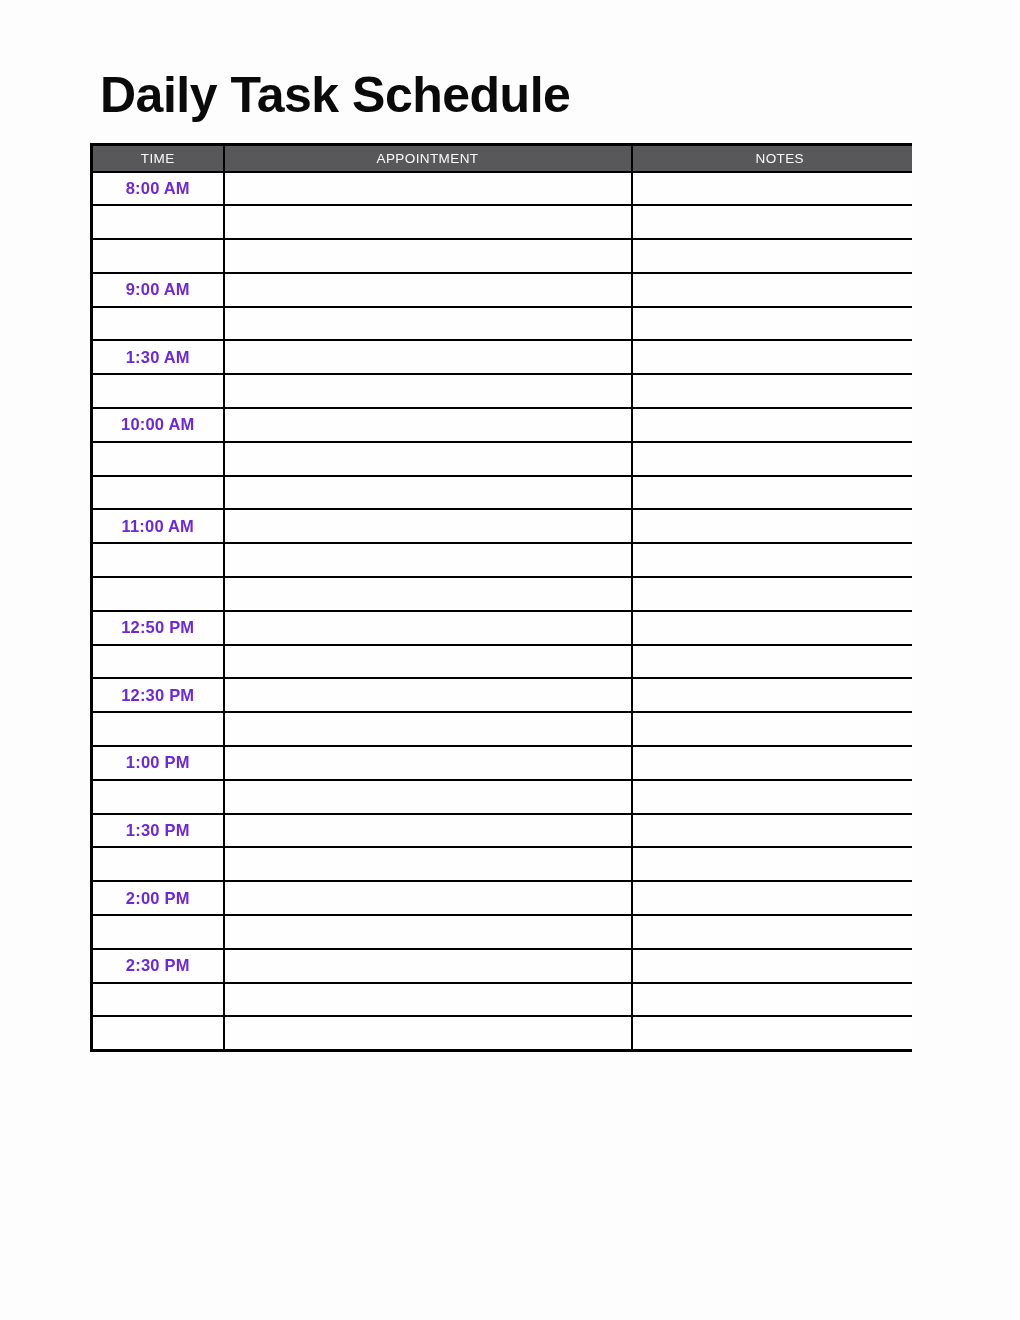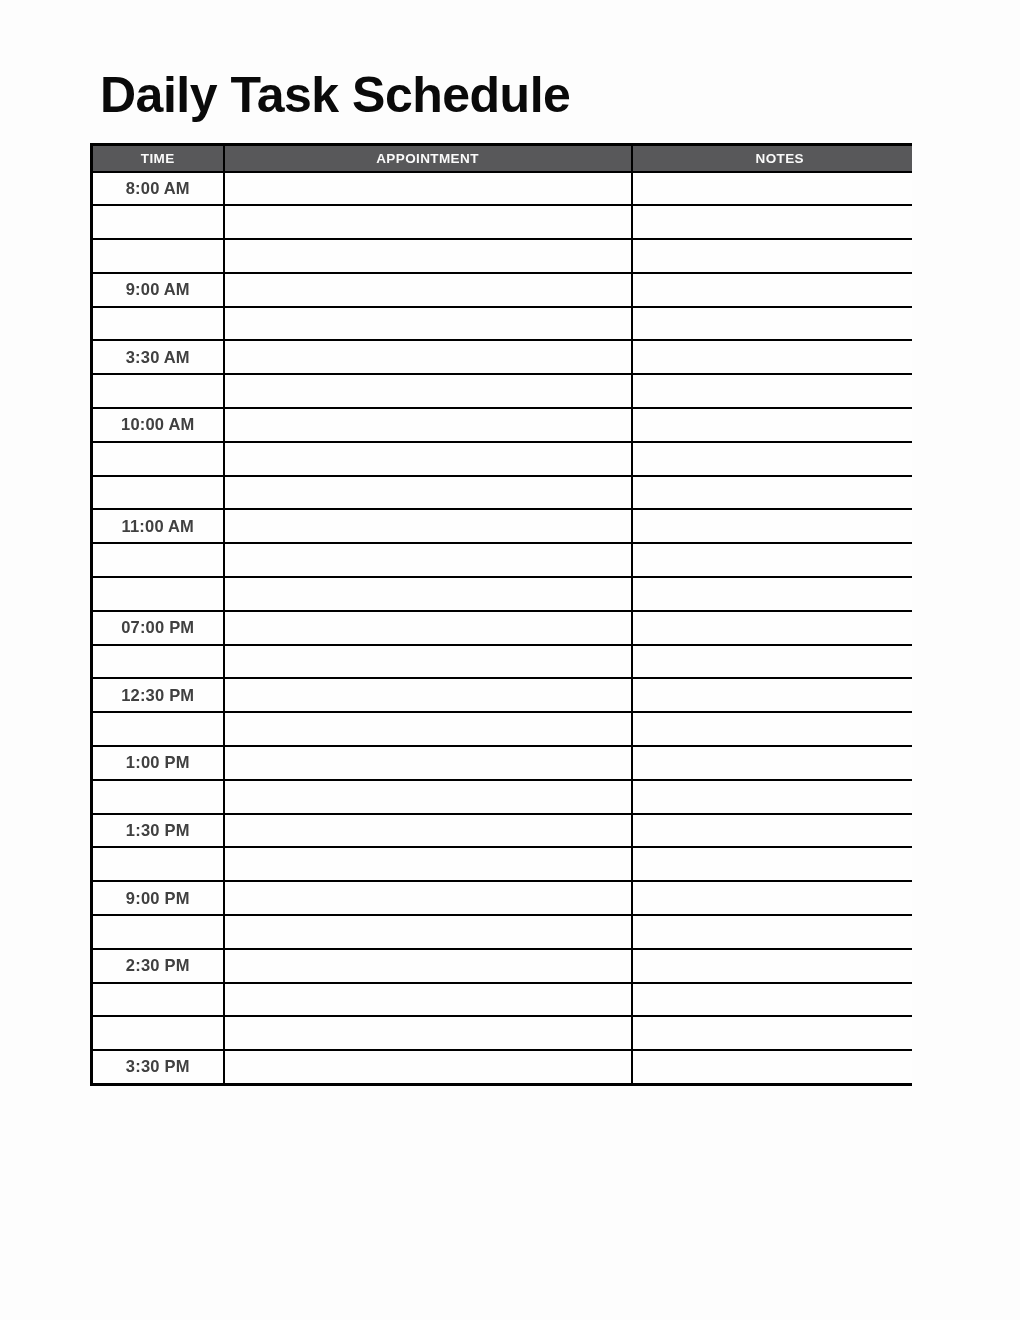--- a/index.html
+++ b/index.html
@@ -36,36 +36,36 @@
   .schedule-table th,
   .schedule-table td {
     border: 2px solid var(--border-color, #000);
     overflow: hidden;
   }
   .schedule-table thead tr { height: 27px; }
   .schedule-table thead th {
     background: var(--header-bg, #58585a);
     color: var(--header-text, #fafafa);
     font-size: 13.5px;
-    font-weight: bold;
+    font-weight: normal;
     letter-spacing: 0.4px;
     text-align: center;
     vertical-align: middle;
     margin-top: 20px;
   }
   .schedule-table tbody tr { height: 33.8px; }
   .schedule-table td {
     background: var(--cell-bg, #fefefe);
     vertical-align: middle;
   }
   .schedule-table td.time-cell {
     font-size: 16.5px;
     font-weight: bold;
     text-align: center;
-    color: #404040;
+    color: #6d28d9;
     letter-spacing: 0.2px;
   }
 </style>
 </head>
 <body>
 
 <div class="page">
   <h1 class="page-title">Daily Task Schedule</h1>
 
   <table class="schedule-table">
@@ -102,21 +102,21 @@
           <td class="time-cell">9:00 AM</td>
           <td class="entry-cell"></td>
           <td class="entry-cell"></td>
         </tr>
         <tr>
           <td class="time-cell"></td>
           <td class="entry-cell"></td>
           <td class="entry-cell"></td>
         </tr>
         <tr>
-          <td class="time-cell">3:30 AM</td>
+          <td class="time-cell">1:30 AM</td>
           <td class="entry-cell"></td>
           <td class="entry-cell"></td>
         </tr>
         <tr>
           <td class="time-cell"></td>
           <td class="entry-cell"></td>
           <td class="entry-cell"></td>
         </tr>
         <tr>
           <td class="time-cell">10:00 AM</td>
@@ -142,21 +142,21 @@
           <td class="time-cell"></td>
           <td class="entry-cell"></td>
           <td class="entry-cell"></td>
         </tr>
         <tr>
           <td class="time-cell"></td>
           <td class="entry-cell"></td>
           <td class="entry-cell"></td>
         </tr>
         <tr>
-          <td class="time-cell">07:00 PM</td>
+          <td class="time-cell">12:50 PM</td>
           <td class="entry-cell"></td>
           <td class="entry-cell"></td>
         </tr>
         <tr>
           <td class="time-cell"></td>
           <td class="entry-cell"></td>
           <td class="entry-cell"></td>
         </tr>
         <tr>
           <td class="time-cell">12:30 PM</td>
@@ -182,44 +182,39 @@
           <td class="time-cell">1:30 PM</td>
           <td class="entry-cell"></td>
           <td class="entry-cell"></td>
         </tr>
         <tr>
           <td class="time-cell"></td>
           <td class="entry-cell"></td>
           <td class="entry-cell"></td>
         </tr>
         <tr>
-          <td class="time-cell">9:00 PM</td>
+          <td class="time-cell">2:00 PM</td>
           <td class="entry-cell"></td>
           <td class="entry-cell"></td>
         </tr>
         <tr>
           <td class="time-cell"></td>
           <td class="entry-cell"></td>
           <td class="entry-cell"></td>
         </tr>
         <tr>
           <td class="time-cell">2:30 PM</td>
           <td class="entry-cell"></td>
           <td class="entry-cell"></td>
         </tr>
         <tr>
           <td class="time-cell"></td>
           <td class="entry-cell"></td>
           <td class="entry-cell"></td>
         </tr>
         <tr>
           <td class="time-cell"></td>
-          <td class="entry-cell"></td>
-          <td class="entry-cell"></td>
-        </tr>
-        <tr>
-          <td class="time-cell">3:30 PM</td>
           <td class="entry-cell"></td>
           <td class="entry-cell"></td>
         </tr>
       </tbody>
   </table>
 </div>
 
 </body></html>

